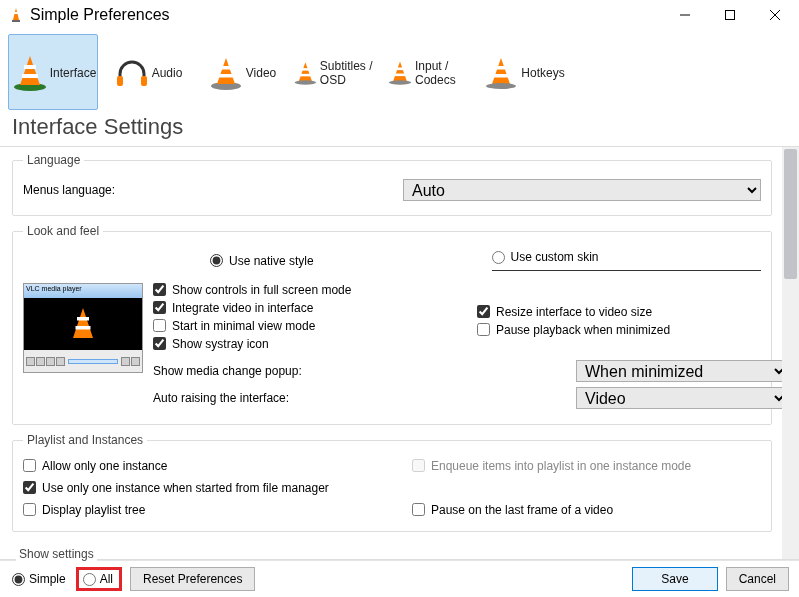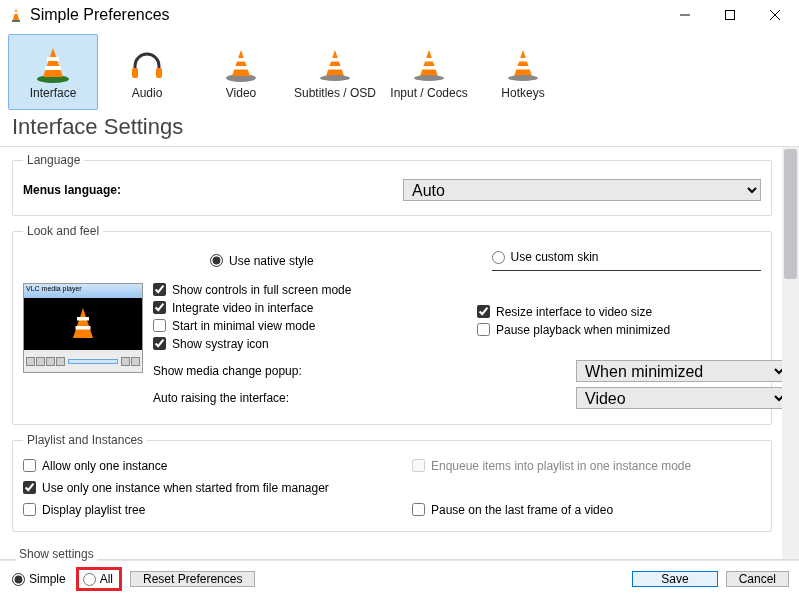--- a/index.html
+++ b/index.html
@@ -3,33 +3,33 @@
 <meta charset="utf-8">
 <style>
 * { box-sizing: border-box; margin: 0; padding: 0; }
 body { font-family: "Segoe UI", Tahoma, sans-serif; font-size: 12px; background: #fff; color: #000; width: 799px; height: 597px; overflow: hidden; position: relative; display: flex; flex-direction: column; }
 .titlebar { height: 30px; display: flex; align-items: center; padding: 0 2px 0 8px; border-bottom: 1px solid #fff; }
 .titlebar .app-icon { width: 16px; height: 16px; margin-right: 6px; }
 .titlebar .title { flex: 1; font-size: 16px; }
 .titlebar .winbtn { width: 45px; height: 28px; display: flex; align-items: center; justify-content: center; cursor: pointer; }
 .titlebar .winbtn svg { width: 10px; height: 10px; }
 .toolbar { display: flex; padding: 4px 8px 0 8px; gap: 4px; }
-.tabbtn { width: 90px; height: 76px; display: flex; flex-direction: column; align-items: center; justify-content: center; border-radius: 2px; cursor: pointer; border:1px solid transparent; }
+.tabbtn { width: 90px; height: 76px; display: flex; flex-direction: row; align-items: center; justify-content: center; border-radius: 2px; cursor: pointer; border:1px solid transparent; }
 .tabbtn.active { background: #cde6f7; border: 1px solid #7eb4ea; }
 .tabbtn .tabicon { width: 40px; height: 40px; display:flex; align-items:center; justify-content:center; }
 .tabbtn .tablabel { font-size: 12px; color: #222; margin-top: 2px; }
 h1.heading { font-size: 22px; font-weight: 400; color: #444; padding: 4px 12px 6px 12px; }
 .content-wrap { flex: 1; display: flex; overflow: hidden; border-top: 1px solid #ddd; border-bottom: 1px solid #ddd; }
 .content { flex: 1; overflow-y: auto; padding: 6px 10px 0 12px; }
 .vscroll { width: 17px; background: #f0f0f0; position: relative; }
 .vscroll .thumb { position: absolute; left: 2px; right: 2px; top: 2px; height: 130px; background: #c2c3c9; border-radius: 2px; }
 fieldset { border: 1px solid #dcdcdc; border-radius: 2px; margin-bottom: 8px; padding: 8px 10px 10px 10px; position: relative; }
 fieldset > legend { font-size: 12px; color: #444; padding: 0 4px; }
 .row { display: flex; align-items: center; margin: 4px 0; min-height: 20px; }
-.row .label { width: 380px; font-weight: bold; }
+.row .label { width: 380px; }
 .row .field { flex: 1; }
 select.combo { width: 100%; height: 22px; border: 1px solid #adadad; background: #e9e9e9; font-size: 16px; padding: 0 4px; }
 select.combo.small { width: 212px; }
 .radio-row { display: flex; gap: 12px; padding: 4px 0 8px 0; }
 .radio-row .half { flex: 1; display: flex; align-items:center; gap:6px; }
 .half.rightline { border-bottom: 1px solid #333; padding-bottom:6px; }
 .twocol { display: flex; gap: 40px; }
 .twocol .col { flex: 1; }
 .chk { display: flex; align-items: flex-start; gap: 6px; margin: 4px 0; }
 .chk input { width: 13px; height: 13px; }
@@ -41,21 +41,21 @@
 .preview .pv-btn { width:9px; height:9px; background:#d0d0d0; border:1px solid #888; }
 .preview .pv-prog { flex:1; height:5px; background:#cfe5fb; border:1px solid #6aa5e6; margin:0 2px; }
 .lookfeel-body { display:flex; }
 .lookfeel-right { flex:1; }
 .kv { display:flex; align-items:center; margin:5px 0; }
 .kv .k { flex:1; }
 .kv .v { width:185px; }
 .footer { display:flex; align-items:center; padding:6px 10px; gap:8px; border-top: 1px solid #e5e5e5; }
 .footer .spacer { flex:1; }
 .radio-lbl { display:flex; align-items:center; gap:4px; }
-.btn { height:16px; padding: 0 12px; border:1px solid #adadad; background:#e9e9e9; font-size:12px; cursor:pointer; }
+.btn { height:24px; padding: 0 12px; border:1px solid #adadad; background:#e9e9e9; font-size:12px; cursor:pointer; }
 .btn.save { border:1px solid #0078d7; background:#e5f1fb; padding:0 28px; }
 .redbox { border:3px solid #e3242b; padding:2px 6px 2px 4px; }
 .ss-group { display:flex; align-items:center; gap:10px; margin-left:2px;}
 .ss-label { position:absolute; left:16px; bottom:36px; font-size:12px; color:#444; background:#fff; padding:0 3px;}
 input[type=radio],input[type=checkbox]{ accent-color:#333; }
 </style>
 </head>
 <body>
 
 <div class="titlebar">

